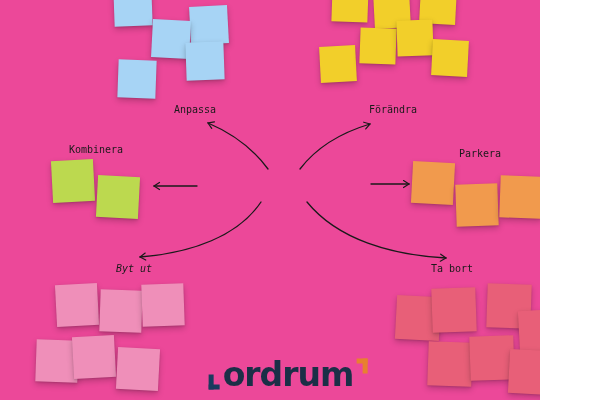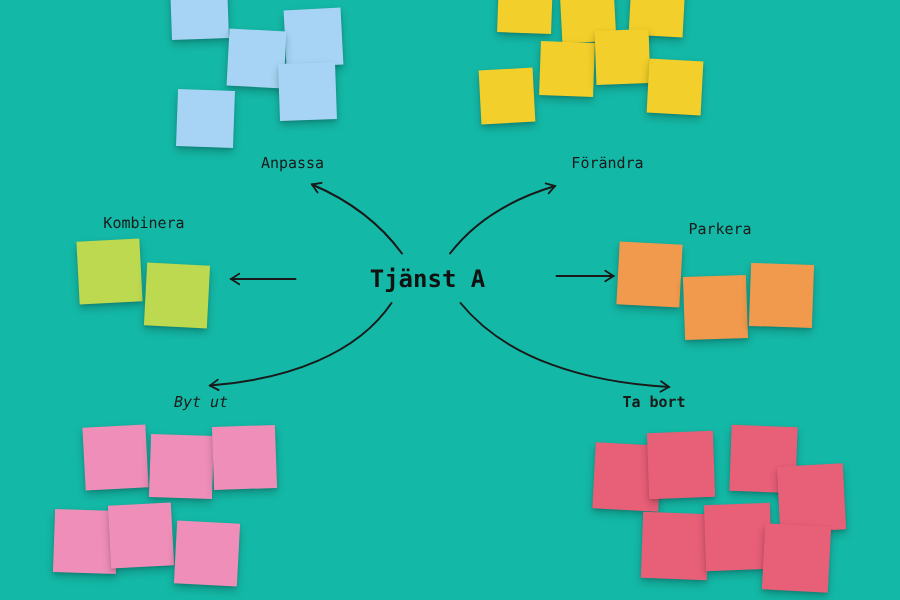--- a/index.html
+++ b/index.html
@@ -1,28 +1,28 @@
 <!DOCTYPE html>
 <html><head>
 <meta charset="utf-8">
 <style>
   * { margin:0; padding:0; box-sizing:border-box; }
   html,body { width:600px; height:400px; background:#ffffff; overflow:hidden;
               font-family:"DejaVu Sans Mono", monospace; }
-  .board { position:relative; width:600px; height:400px; background:#14b8a6; overflow:hidden; }
+  .board { position:relative; width:540px; height:400px; background:#ec4899; overflow:hidden; }
   .arrows { position:absolute; left:0; top:0; width:600px; height:400px; }
   .note { position:absolute; box-shadow:0 3px 6px rgba(0,0,0,0.22), 0 1px 2px rgba(0,0,0,0.12); }
   .cluster-label { position:absolute; transform:translateX(-50%); font-size:10px;
                    color:#1a1a1a; white-space:nowrap; }
   .lbl-anpassa   { left:195px; top:104px; }
-  .lbl-forandra  { left:405px; top:104px; }
+  .lbl-forandra  { left:393px; top:104px; }
   .lbl-kombinera { left:96px;  top:144px; }
   .lbl-parkera   { left:480px; top:148px; }
   .lbl-bytut     { left:134px; top:263px;font-style:italic; }
-  .lbl-tabort    { left:436px; top:263px;font-weight:bold; }
+  .lbl-tabort    { left:452px; top:263px; }
   .center-title  { position:absolute; left:285px; top:186px; transform:translate(-50%,-50%);
                    font-size:16px; font-weight:bold; color:#111; white-space:nowrap; }
   .logo { position:absolute; left:288px; top:374px; transform:translate(-50%,-50%);
           display:flex; align-items:center; gap:3px; }
   .logo-text { font-family:"DejaVu Sans", sans-serif; font-weight:700; font-size:33px;
                letter-spacing:-1px; line-height:1; }
   .lb { width:11px; height:15px; border-left:5px solid; border-bottom:5px solid;
         align-self:flex-end; margin-bottom:1px; }
   .rb { width:11px; height:15px; border-top:5px solid; border-right:5px solid;
         align-self:flex-start; margin-top:1px; }
@@ -46,22 +46,26 @@
     <path d="M307,202 C338,240 392,255 446,258" fill="none" stroke="#1a1a1a" stroke-width="1.3" stroke-linecap="round" marker-end="url(#ah)"></path>
   </svg>
 
   <div class="cluster-label lbl-anpassa">Anpassa</div>
   <div class="cluster-label lbl-forandra">Förändra</div>
   <div class="cluster-label lbl-kombinera">Kombinera</div>
   <div class="cluster-label lbl-parkera">Parkera</div>
   <div class="cluster-label lbl-bytut">Byt ut</div>
   <div class="cluster-label lbl-tabort">Ta bort</div>
 
-  <div class="center-title">Tjänst A</div>
 
+  <div class="logo">
+    <span class="lb" style="border-color: rgb(27, 58, 94);"></span>
+    <span class="logo-text" style="color: rgb(27, 47, 71);">ordrum</span>
+    <span class="rb" style="border-color: rgb(232, 128, 47);"></span>
+  </div>
 
 <div class="note" style="left: 114px; top: -12px; width: 38px; height: 38px; background: rgb(167, 212, 245); transform: rotate(-2deg);"></div>
     <div class="note" style="left: 190px; top: 6px; width: 38px; height: 38px; background: rgb(167, 212, 245); transform: rotate(-3deg);"></div>
     <div class="note" style="left: 152px; top: 20px; width: 38px; height: 38px; background: rgb(167, 212, 245); transform: rotate(3deg);"></div>
     <div class="note" style="left: 186px; top: 42px; width: 38px; height: 38px; background: rgb(167, 212, 245); transform: rotate(-2deg);"></div>
     <div class="note" style="left: 118px; top: 60px; width: 38px; height: 38px; background: rgb(167, 212, 245); transform: rotate(2deg);"></div>
     <div class="note" style="left: 332px; top: -14px; width: 36px; height: 36px; background: rgb(242, 207, 42); transform: rotate(2deg);"></div>
     <div class="note" style="left: 374px; top: -8px; width: 36px; height: 36px; background: rgb(242, 207, 42); transform: rotate(-3deg);"></div>
     <div class="note" style="left: 420px; top: -12px; width: 36px; height: 36px; background: rgb(242, 207, 42); transform: rotate(3deg);"></div>
     <div class="note" style="left: 320px; top: 46px; width: 36px; height: 36px; background: rgb(242, 207, 42); transform: rotate(-3deg);"></div>

